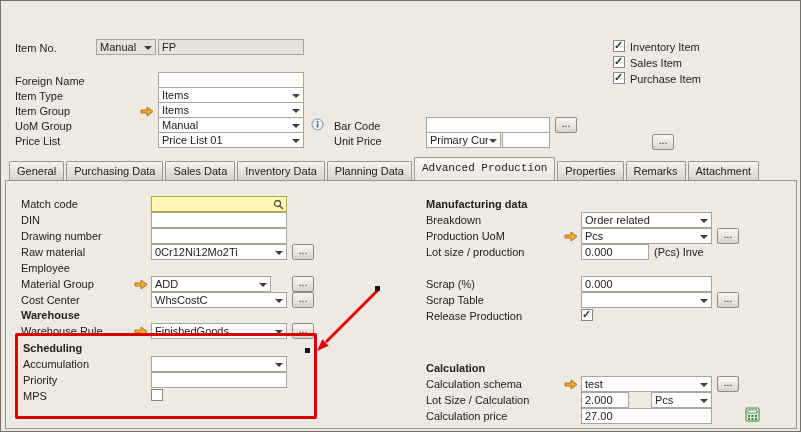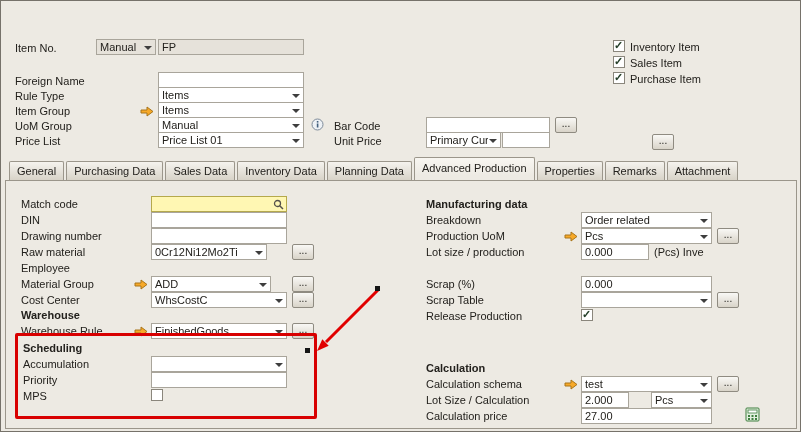--- a/index.html
+++ b/index.html
@@ -23,21 +23,21 @@
   .combo.gray{background:#E6E2DA;}
   .combo .txt{position:absolute;left:3px;top:1px;right:12px;overflow:hidden;white-space:nowrap;}
   .combo::after{content:'';position:absolute;right:3px;top:6px;width:0;height:0;border-left:4px solid transparent;border-right:4px solid transparent;border-top:4px solid #3E3E3E;}
   .browse{position:absolute;width:22px;height:16px;border:1px solid #8F8B81;border-radius:2px;background:linear-gradient(#F9F8F5,#D9D4C9);text-align:center;line-height:12px;font-size:10px;cursor:pointer;box-sizing:border-box;}
   .chk{position:absolute;width:12px;height:12px;border:1px solid #8A867C;background:#fff;box-sizing:border-box;cursor:pointer;}
   .chk.checked::after{content:'\2713';position:absolute;left:0px;top:-2px;font-size:11px;font-weight:bold;color:#26402A;}
   .linkarrow{position:absolute;width:14px;height:11px;cursor:pointer;}
   .iconbox{position:absolute;cursor:pointer;}
   .tabs{position:absolute;left:8px;top:157px;height:22px;display:flex;align-items:flex-end;z-index:5;}
   .tab{height:19px;line-height:18px;padding:0 7px;background:linear-gradient(#F5F3EE,#D8D3C8);border:1px solid #9B968B;border-bottom:none;border-radius:2px 2px 0 0;margin-right:2px;white-space:nowrap;cursor:pointer;box-sizing:border-box;}
-  .tab.active{height:23px;line-height:20px;background:linear-gradient(#F8F6F1,#EDEAE3 80%);position:relative;z-index:6;}
+  .tab.active{height:23px;line-height:20px;background:linear-gradient(#F8F6F1,#EDEAE3 80%);position:relative;z-index:6;font-family:Liberation Mono, monospace;}
   .content{position:absolute;left:4px;top:179px;width:792px;height:249px;border:1px solid #9B968B;box-sizing:border-box;background:#EDEAE3;}
   .annot-rect{position:absolute;left:14px;top:332px;width:296px;height:80px;border:3px solid #D80000;border-radius:2px;z-index:40;pointer-events:none;}
   .annot-arrow{position:absolute;left:300px;top:278px;z-index:50;pointer-events:none;}
   .handle{position:absolute;width:5px;height:5px;background:#151515;z-index:51;pointer-events:none;}
 </style>
 </head>
 <body>
 
 <div class="window">
 
@@ -51,21 +51,21 @@
   <div class="chk checked" style="left:612px;top:39px"></div>
   <div class="lbl" style="left:629px;top:40px">Inventory Item</div>
   <div class="chk checked" style="left:612px;top:55px"></div>
   <div class="lbl" style="left:629px;top:56px">Sales Item</div>
   <div class="chk checked" style="left:612px;top:71px"></div>
   <div class="lbl" style="left:629px;top:72px">Purchase Item</div>
 
   <div class="lbl" style="left:14px;top:74px">Foreign Name</div>
   <input class="fld" style="left: 157px; top: 71px; width: 146px;" value="">
 
-  <div class="lbl" style="left:14px;top:89px">Rule Type</div>
+  <div class="lbl" style="left:14px;top:89px">Item Type</div>
   <div class="combo" style="left:157px;top:86px;width:146px">
     <span class="txt">Items</span>
   </div>
 
   <div class="lbl" style="left:14px;top:104px">Item Group</div>
   <span class="linkarrow" style="left:139px;top:105px">
     <svg width="14" height="11" viewBox="0 0 14 11">
         <path d="M1 4 H7 V1 L13 5.5 L7 10 V7 H1 Z" fill="#F7A928" stroke="#A8751A" stroke-width="1"></path>
       </svg>
   </span>
@@ -123,21 +123,21 @@
     </span>
   </div>
 
   <div class="lbl" style="left:20px;top:213px">DIN</div>
   <input class="fld" style="left: 150px; top: 211px; width: 136px;" value="">
 
   <div class="lbl" style="left:20px;top:229px">Drawing number</div>
   <input class="fld" style="left: 150px; top: 227px; width: 136px;" value="">
 
   <div class="lbl" style="left:20px;top:245px">Raw material</div>
-  <div class="combo" style="left:150px;top:243px;width:116px">
+  <div class="combo" style="left:150px;top:243px;width:136px">
     <span class="txt">0Cr12Ni12Mo2Ti</span>
   </div>
   <div class="browse" style="left:291px;top:243px">...</div>
 
   <div class="lbl" style="left:20px;top:261px">Employee</div>
 
   <div class="lbl" style="left:20px;top:277px">Material Group</div>
   <span class="linkarrow" style="left:133px;top:278px">
     <svg width="14" height="11" viewBox="0 0 14 11">
         <path d="M1 4 H7 V1 L13 5.5 L7 10 V7 H1 Z" fill="#F7A928" stroke="#A8751A" stroke-width="1"></path>

